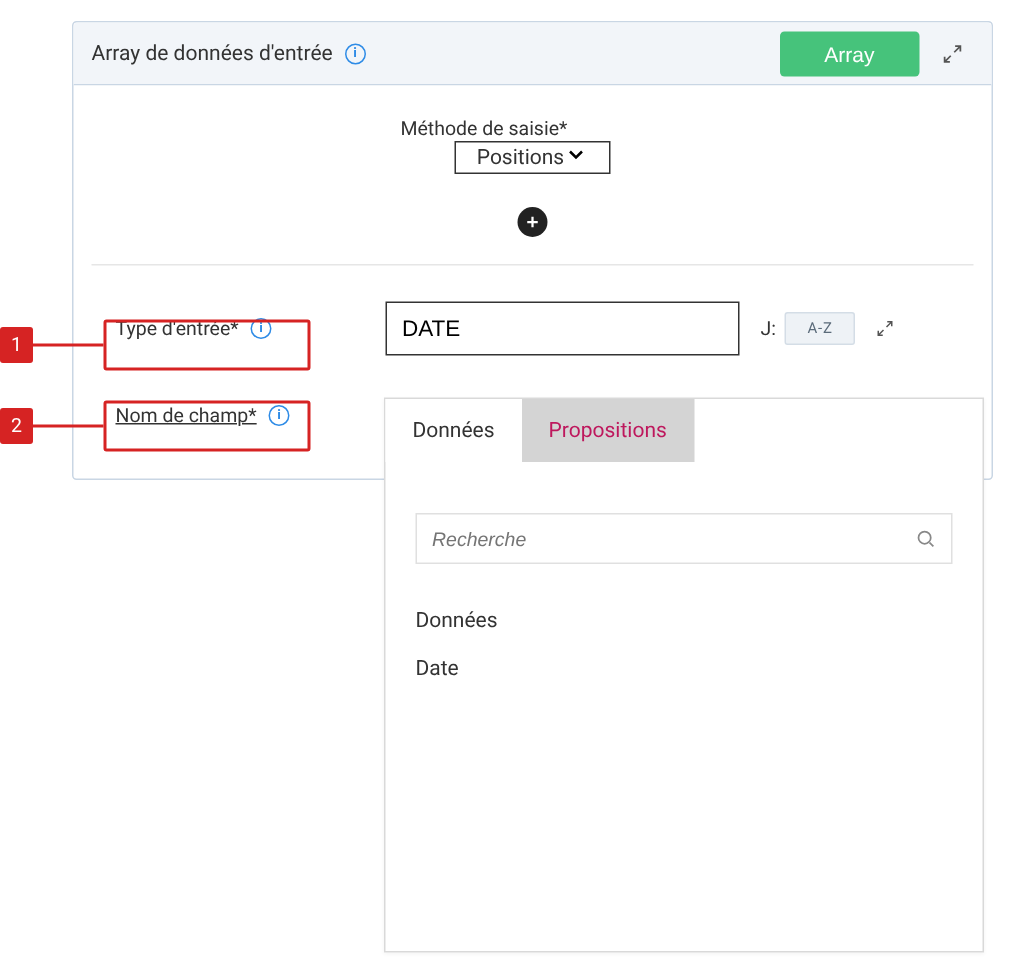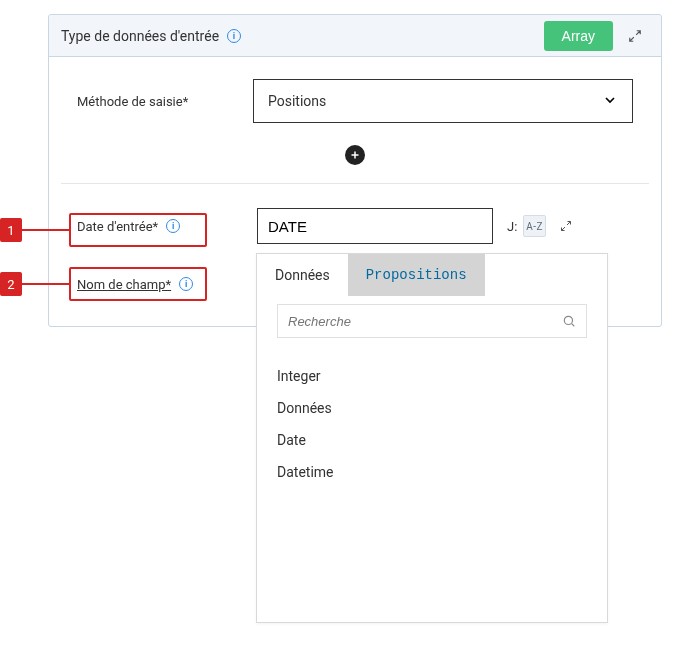--- a/index.html
+++ b/index.html
@@ -3,45 +3,45 @@
 <meta charset="utf-8">
 <style>
   * { box-sizing: border-box; margin: 0; padding: 0; }
   html, body { width: 675px; height: 653px; font-family: -apple-system, BlinkMacSystemFont, "Segoe UI", Roboto, Arial, sans-serif; font-size: 14px; color: #333; background: #fff; }
   .root { position: relative; width: 675px; height: 653px; }
   .panel { position: absolute; left: 48px; top: 14px; width: 614px; border: 1px solid #c9d6e4; border-radius: 3px; background: #fff; }
   .panel-header { display: flex; align-items: center; height: 42px; padding: 0 12px; background: #f2f5f9; border-bottom: 1px solid #c9d6e4; border-radius: 3px 3px 0 0; }
   .panel-title { flex: 0 0 auto; font-size: 14px; color: #333; }
   .info-icon { display: inline-flex; align-items: center; justify-content: center; width: 14px; height: 14px; border: 1.2px solid #2e8be6; color: #2e8be6; border-radius: 50%; font-size: 9px; font-weight: 700; margin-left: 8px; font-style: normal; }
   .spacer { flex: 1 1 auto; }
-  .btn-array { background: #46c37b; color: #fff; border: none; border-radius: 3px; height: 30px; padding: 0 18px; font-size: 14px; cursor: pointer; }
+  .btn-array { background: #46c37b; color: #fff; border: none; border-radius: 3px; height: 30px; padding: 0 30px; font-size: 14px; cursor: pointer; }
   .expand-btn { width: 28px; height: 28px; display: inline-flex; align-items: center; justify-content: center; margin-left: 8px; cursor: pointer; color: #555; }
-  .field-row { display: flex; align-items: center; padding: 22px 28px 0 28px; }
+  .field-row { display: flex; align-items: center; padding: 22px 28px 0 28px; flex-direction: column; }
   .field-label { width: 176px; font-size: 13px; color: #333; display: flex; align-items: center; }
   .select-box { flex: 1; height: 44px; border: 1px solid #333; padding: 0 14px; display: flex; align-items: center; cursor: pointer; justify-content: space-between; }
   .chevron-down svg { width: 16px; height: 16px; }
   .add-row { display: flex; justify-content: center; padding: 22px 0 18px 0; }
   .plus-circle { width: 20px; height: 20px; border-radius: 50%; background: #222; color: #fff; display:flex; align-items:center; justify-content:center; font-size:16px; line-height:1; cursor:pointer; }
   .divider { height: 1px; background: #e6e6e6; margin: 0 12px; }
   .section2 { padding: 24px 28px 24px 28px; }
   .row2 { display: flex; align-items: center; }
   .row2 + .row2 { margin-top: 22px; }
   .label-box { width: 130px; height: 36px; display: flex; align-items: center; }
   .input-wrap { display:flex; align-items:center; flex:1; }
   .text-input { height: 36px; border: 1px solid #333; padding: 0 10px; font-size: 15px; outline: none; width: 236px; }
   .j-label { margin-left: 14px; font-size: 13px; }
-  .az-chip { display:inline-flex; align-items:center; justify-content:center; height:22px; padding:0 2px; font-size:10px; background:#eef2f6; border:1px solid #d4dde6; color:#5b6b7a; border-radius:2px; margin-left:6px; cursor:pointer; letter-spacing:0.5px;}
+  .az-chip { display:inline-flex; align-items:center; justify-content:center; height:22px; padding:0 14px; font-size:10px; background:#eef2f6; border:1px solid #d4dde6; color:#5b6b7a; border-radius:2px; margin-left:6px; cursor:pointer; letter-spacing:0.5px;}
   .expand-sm { margin-left:6px; }
   
-  .popover { position: absolute; left: 256px; top: 253px; width: 352px; height: 370px; background: #fff; border: 1px solid #d9d9d9; box-shadow: 0 1px 3px rgba(0,0,0,0.05); }
+  .popover { position: absolute; left: 256px; top: 265px; width: 400px; height: 370px; background: #fff; border: 1px solid #d9d9d9; box-shadow: 0 1px 3px rgba(0,0,0,0.05); }
   .tabs { display:flex; }
   .tab { height: 42px; padding: 0 18px; display:flex; align-items:center; font-size:14px; cursor:pointer; }
   .tab.inactive { background:#fff; color:#333; }
-  .tab.active { background:#d4d4d4; color:#0369a1;font-family:Liberation Mono, monospace; }
-  .search-box { margin: 8px 20px 10px 20px; height: 34px; border:1px solid #e0e0e0; display:flex; align-items:center; padding:0 10px; }
+  .tab.active { background:#d4d4d4; color:#be185d; }
+  .search-box { margin: 34px 20px 10px 20px; height: 34px; border:1px solid #e0e0e0; display:flex; align-items:center; padding:0 10px; }
   .search-box input { border:none; outline:none; flex:1; font-size:13px; font-style:italic; color:#aaa; }
   .mag { width:14px; height:14px; color:#888; }
   .options { padding: 12px 20px; }
   .option { padding: 8px 0; font-size:14px; color:#333; cursor:pointer; }
   
   .callout { position:absolute; display:flex; align-items:center; }
   .callout-badge { width:22px; height:24px; background:#d62323; color:#fff; font-size:13px; display:flex; align-items:center; justify-content:center; border-radius:2px; }
   .callout-line { height:2px; background:#d62323; }
   .callout-box { border:2px solid #d62323; height:34px; border-radius:2px; }
   .c1 { left:0; top:213px; }
@@ -51,21 +51,21 @@
   .c2 .callout-line { width:47px; }
   .c2 .callout-box { width:138px; }
 </style>
 </head>
 <body>
 
 <div class="root">
 
   <div class="panel">
     <div class="panel-header">
-      <span class="panel-title">Type de données d'entrée</span>
+      <span class="panel-title">Array de données d'entrée</span>
       <span class="info-icon">i</span>
       <span class="spacer"></span>
       <button class="btn-array">Array</button>
       <span class="expand-btn">
         <svg viewBox="0 0 24 24" width="14" height="14" fill="none" stroke="currentColor" stroke-width="2">
             <path d="M15 3h6v6M9 21H3v-6M21 3l-7 7M3 21l7-7"></path>
           </svg>
       </span>
     </div>
 
@@ -90,21 +90,21 @@
             <line x1="5" y1="12" x2="19" y2="12"></line>
           </svg>
       </div>
     </div>
 
     <div class="divider"></div>
 
     <div class="section2">
       <div class="row2">
         <div class="label-box">
-          <span style="font-size:13px;">Date d'entrée*</span>
+          <span style="font-size:13px;">Type d'entrée*</span>
           <span class="info-icon">i</span>
         </div>
         <div class="input-wrap" style="margin-left:50px;">
           <input class="text-input" type="text" value="DATE" style="">
           <span class="j-label">J:</span>
           <span class="az-chip">A-Z</span>
           <span class="expand-btn expand-sm">
             <svg viewBox="0 0 24 24" width="12" height="12" fill="none" stroke="#555" stroke-width="2">
                 <path d="M15 3h6v6M9 21H3v-6M21 3l-7 7M3 21l7-7"></path>
               </svg>
@@ -129,24 +129,22 @@
     <div class="search-box">
       <input type="text" placeholder="Recherche" style="">
       <span class="mag">
         <svg viewBox="0 0 24 24" width="14" height="14" fill="none" stroke="#888" stroke-width="2">
             <circle cx="11" cy="11" r="7"></circle>
             <line x1="21" y1="21" x2="16.65" y2="16.65"></line>
           </svg>
       </span>
     </div>
     <div class="options">
-      <div class="option">Integer</div>
       <div class="option">Données</div>
       <div class="option">Date</div>
-      <div class="option">Datetime</div>
     </div>
   </div>
 
   <div class="callout c1">
     <div class="callout-badge">1</div>
     <div class="callout-line"></div>
     <div class="callout-box"></div>
   </div>
   <div class="callout c2">
     <div class="callout-badge">2</div>

